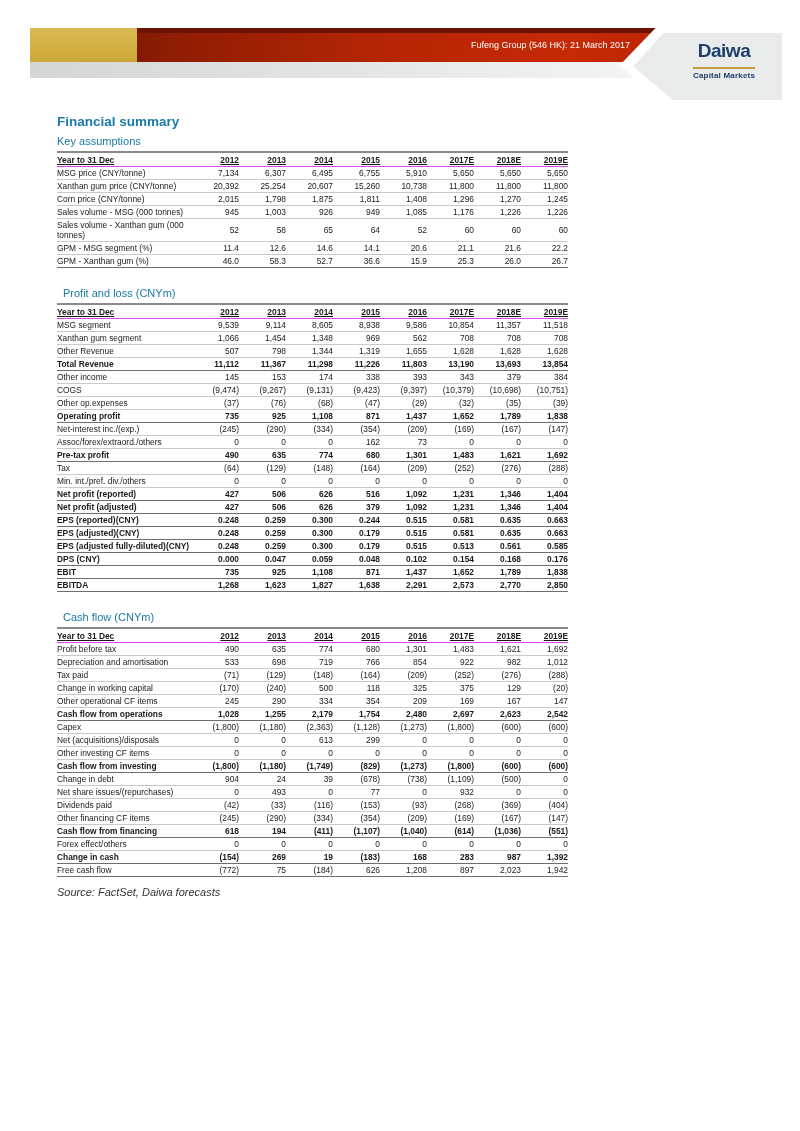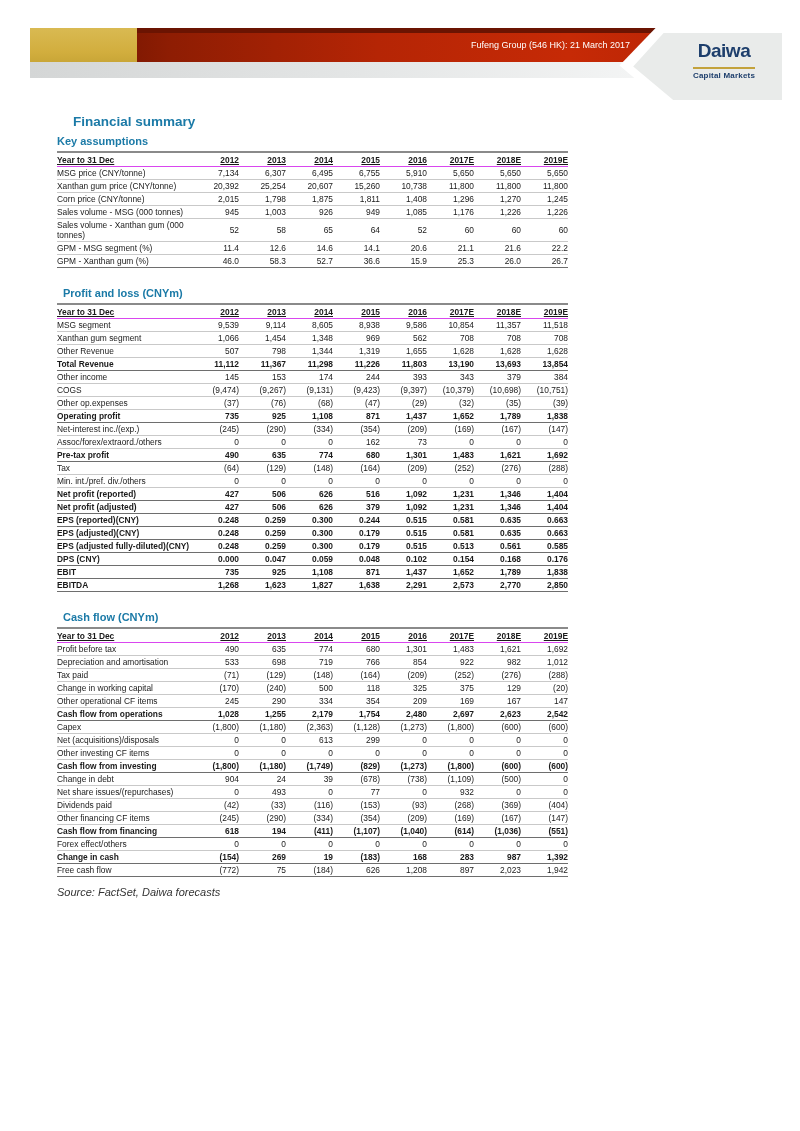--- a/index.html
+++ b/index.html
@@ -22,22 +22,22 @@
   .plate{position:absolute;left:622px;top:33px;width:160px;height:67px;background:#e9ebea;
          clip-path:polygon(26% 0,100% 0,100% 100%,32% 100%,7% 50%);}
   .logo-text{position:absolute;left:668px;top:41px;width:112px;text-align:center;}
   .logo-main{display:inline-block;font-size:19px;font-weight:bold;color:#1d3e6c;
              letter-spacing:-0.5px;line-height:19px;padding:0 5px 7px 5px;
              border-bottom:2px solid #c3a23c;}
   .logo-sub{font-size:8px;font-weight:bold;color:#1d3e6c;margin-top:2px;letter-spacing:0.2px;}
 
   
   .content{position:absolute;left:57px;top:115px;width:511px;}
-  h1.fin-summary{color:#1b7aa7;font-size:13.5px;line-height:14px;font-weight:bold;margin:0 0 6px 16px;}
-  h2.tbl-title{color:#1b7aa7;font-size:11px;line-height:12px;font-weight:bold;margin:0 0 4px 0;}
+  h1.fin-summary{color:#1b7aa7;font-size:13.5px;line-height:14px;font-weight:bold;margin:0 0 6px 0;}
+  h2.tbl-title{color:#1b7aa7;font-size:11px;line-height:12px;font-weight:normal;margin:0 0 4px 0;}
   section.tbl-section{margin:0 0 0 0;}
   section.tbl-section + section.tbl-section h2.tbl-title{margin-top:19px;margin-left:6px;}
 
   table.fin{width:511px;border-collapse:collapse;table-layout:fixed;
             font-size:8.4px;color:#1a1a1a;}
   table.fin col.lblcol{width:135px;}
   table.fin col.valcol{width:47px;}
   table.fin thead tr{border-top:2px solid #8a8a8a;border-bottom:1px solid #d946ef;text-decoration:underline;}
   table.fin th{font-weight:bold;text-align:right;padding:2px 0 1px 0;line-height:10px;}
   table.fin th:first-child{text-align:left;}
@@ -254,21 +254,21 @@
               <td>11,803</td>
               <td>13,190</td>
               <td>13,693</td>
               <td>13,854</td>
             </tr>
             <tr>
               <td class="lbl">Other income</td>
               <td>145</td>
               <td>153</td>
               <td>174</td>
-              <td>244</td>
+              <td>338</td>
               <td>393</td>
               <td>343</td>
               <td>379</td>
               <td>384</td>
             </tr>
             <tr>
               <td class="lbl">COGS</td>
               <td>(9,474)</td>
               <td>(9,267)</td>
               <td>(9,131)</td>

